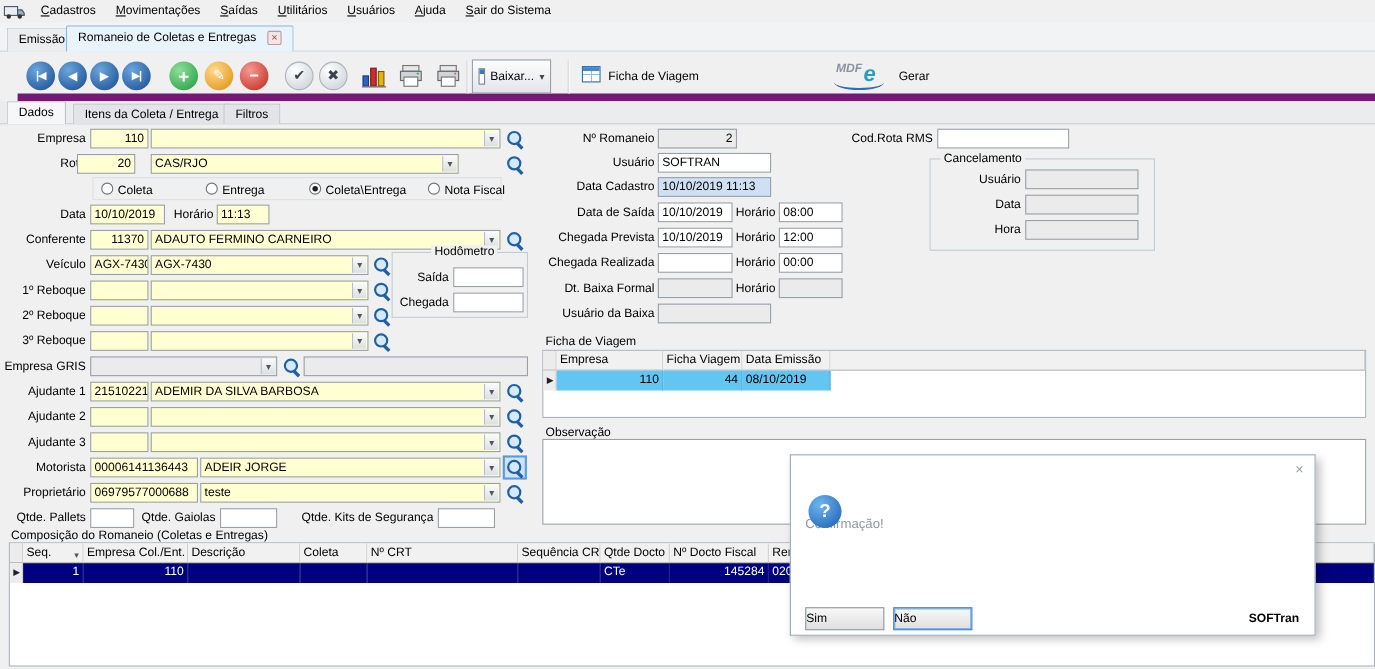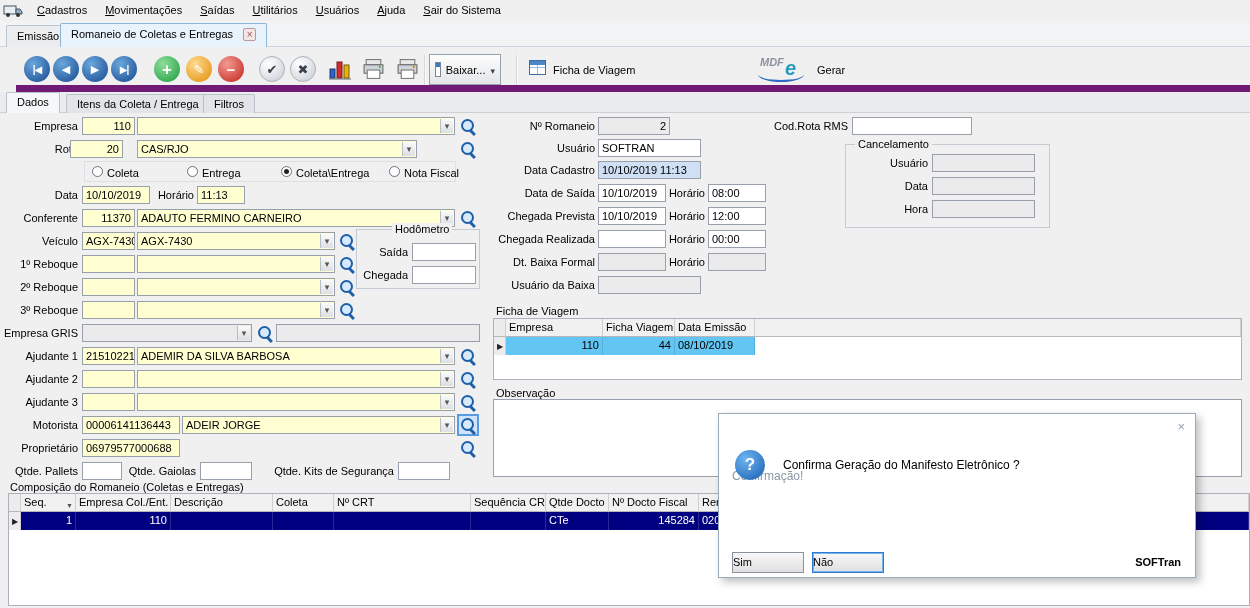--- a/index.html
+++ b/index.html
@@ -267,20 +267,21 @@
   <div class="fld yellow combo" style="left:137px;top:393px;width:318px"></div>
   <span class="mag" style="left:459px;top:393px"></span>
 
   <span class="lbl" style="left:0;top:419px;width:78px">Motorista</span>
   <div class="fld yellow" style="left:82px;top:416px;width:98px">00006141136443</div>
   <div class="fld yellow combo" style="left:182px;top:416px;width:273px">ADEIR JORGE</div>
   <span class="mag focus" style="left:459px;top:416px"></span>
 
   <span class="lbl" style="left:0;top:442px;width:78px">Proprietário</span>
   <div class="fld yellow" style="left:82px;top:439px;width:98px">06979577000688</div>
+  <div class="fld yellow combo" style="left:182px;top:439px;width:273px">teste</div>
   <span class="mag" style="left:459px;top:439px"></span>
 
   <span class="lbl" style="left:0;top:465px;width:78px">Qtde. Pallets</span>
   <div class="fld" style="left:82px;top:462px;width:40px"></div>
   <span class="lbl" style="left:120px;top:465px;width:76px">Qtde. Gaiolas</span>
   <div class="fld" style="left:200px;top:462px;width:52px"></div>
   <span class="lbl" style="left:250px;top:465px;width:144px">Qtde. Kits de Segurança</span>
   <div class="fld" style="left:398px;top:462px;width:52px"></div>
 
   <span class="lbl" style="left:442px;top:120px;width:153px">Nº Romaneio</span>
@@ -368,19 +369,18 @@
     <div class="gc sel-navy" style="left:462px;top:18px;width:75px"></div>
     <div class="gc sel-navy" style="left:537px;top:18px;width:63px">CTe</div>
     <div class="gc sel-navy num" style="left:600px;top:18px;width:90px">145284</div>
     <div class="gc sel-navy" style="left:690px;top:18px;width:550px">02036</div>
   </div>
 
   <div class="dialog">
     <span class="dlg-title">Confirmação!</span>
     <span class="dlg-close i-close"></span>
     <div class="dlg-icon"></div>
-    <div class="dlg-msg">Confirma Geração do Manifesto Eletrônico ?</div>
     <div class="dlg-btn" style="left:13px">Sim</div>
     <div class="dlg-btn focus" style="left:93px">Não</div>
     <div class="dlg-brand">SOFTran</div>
   </div>
 
 </div>
 
 </body></html>

